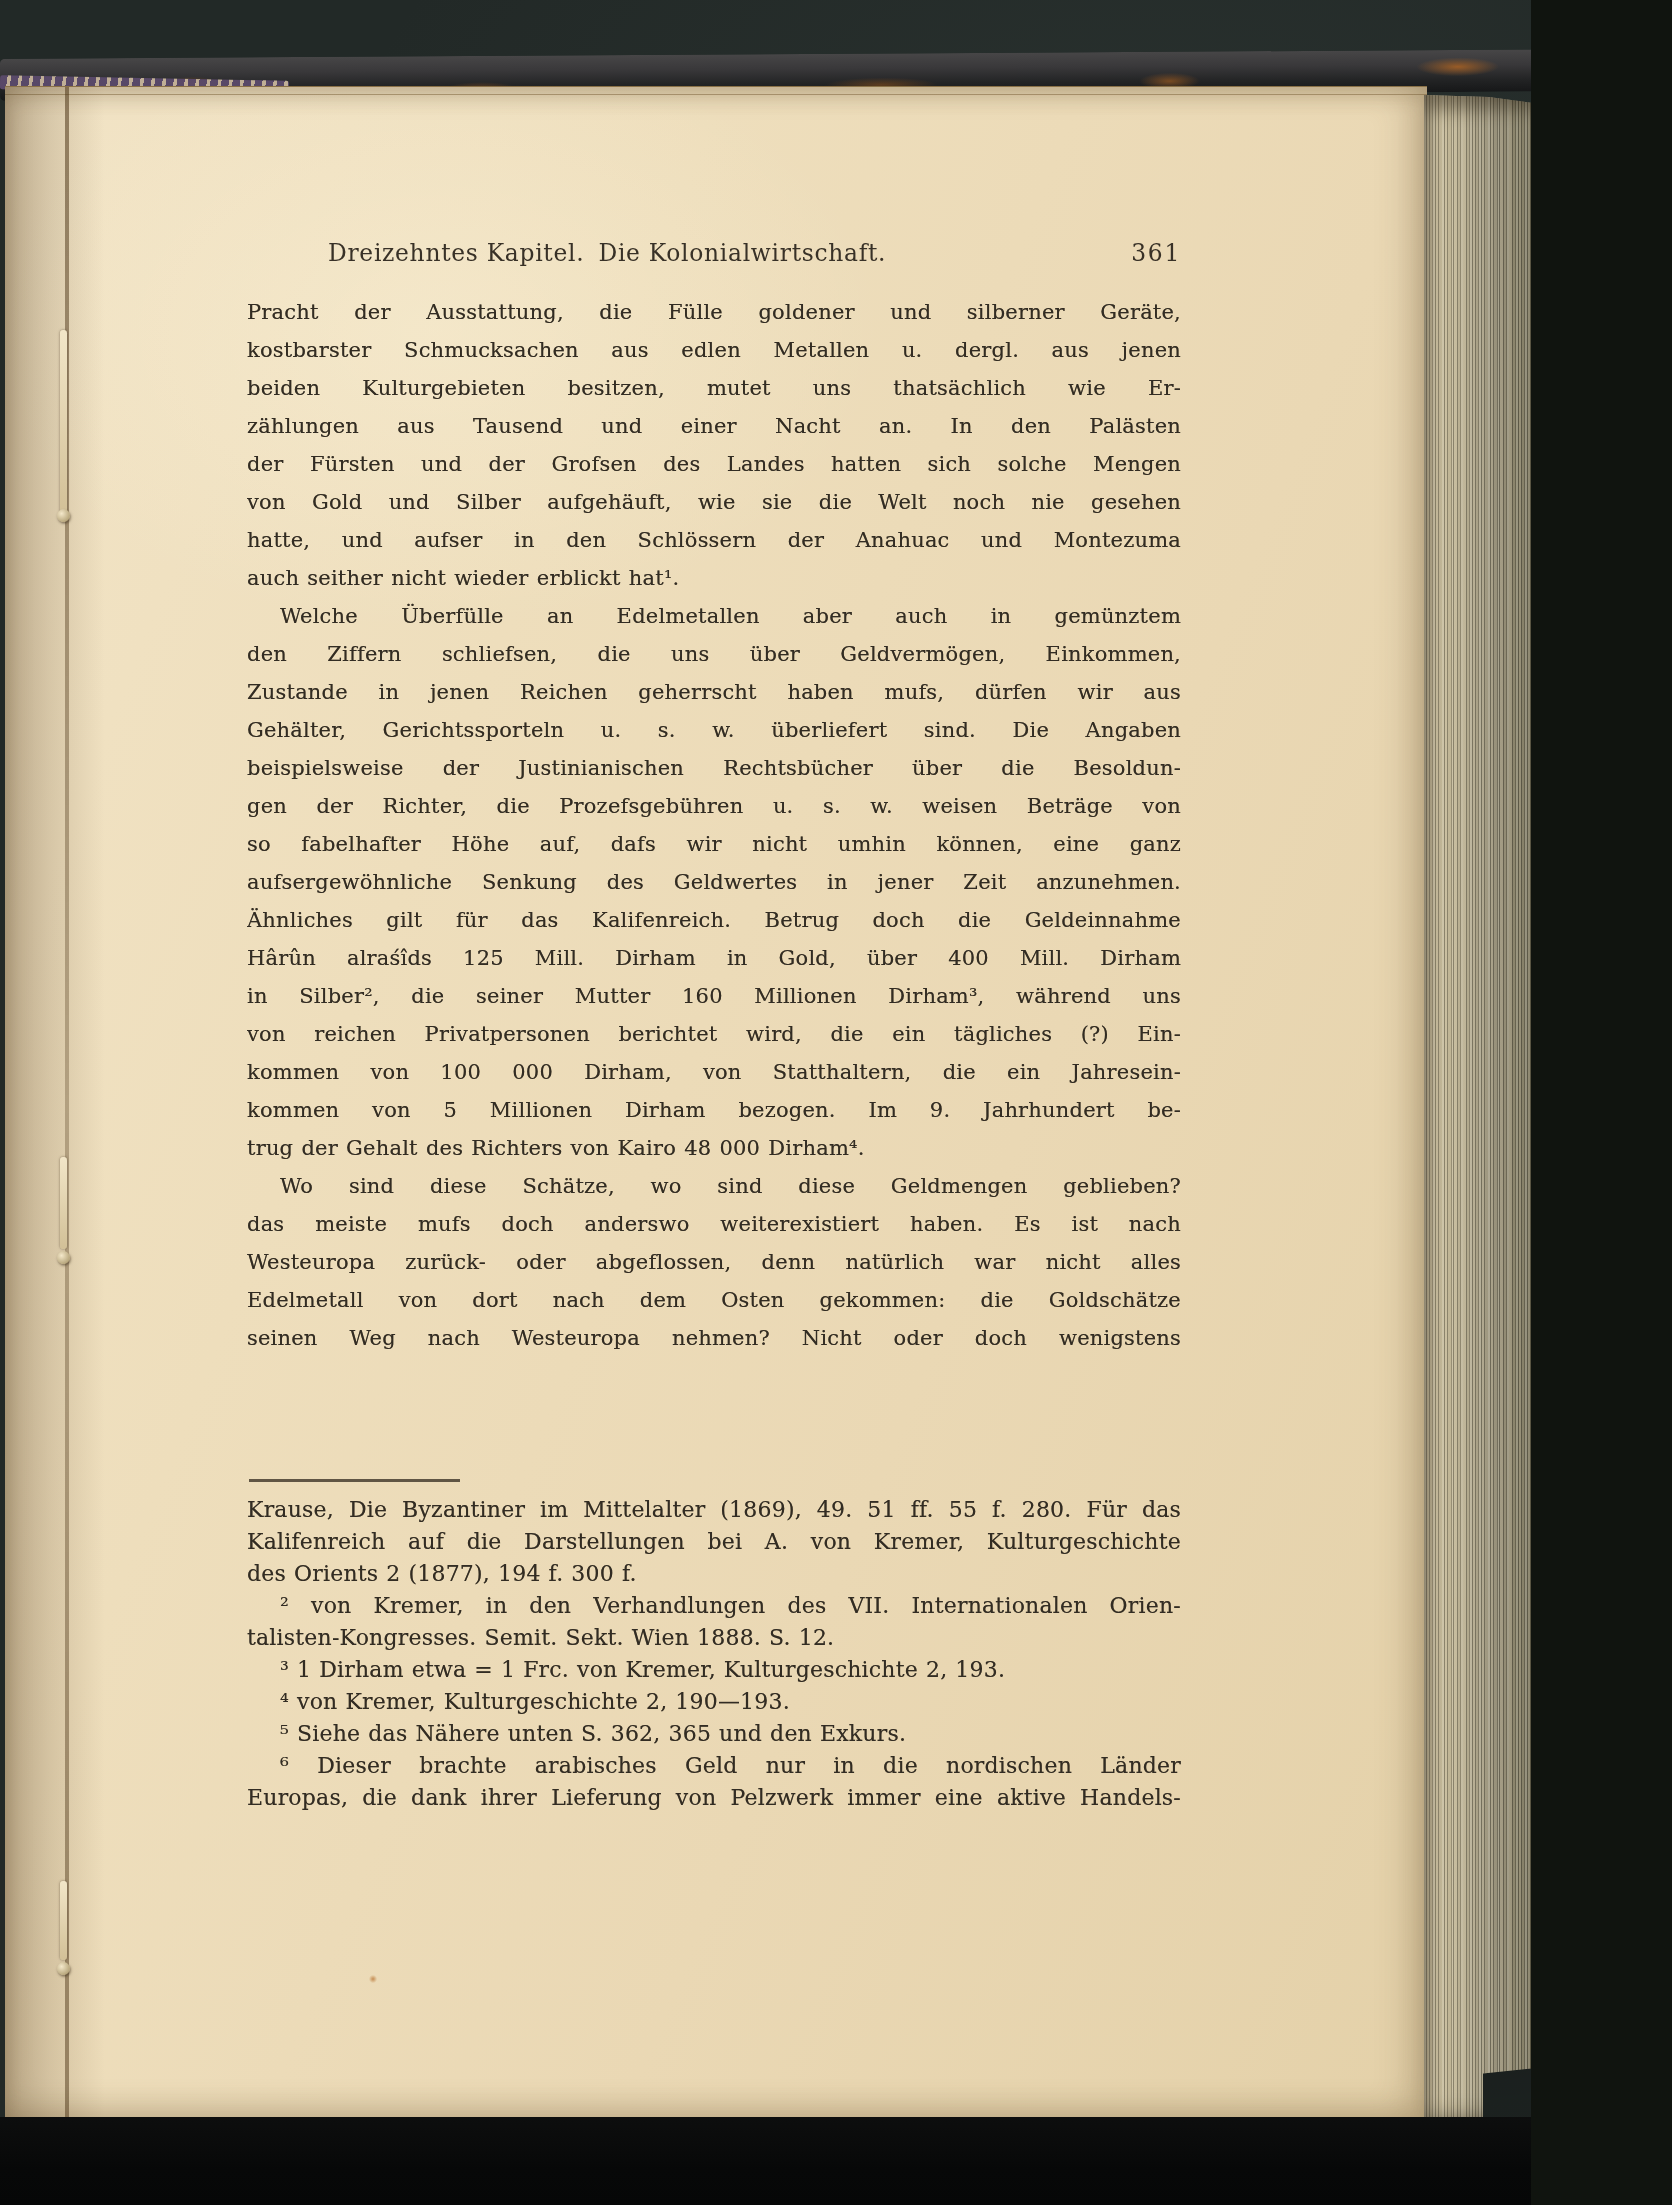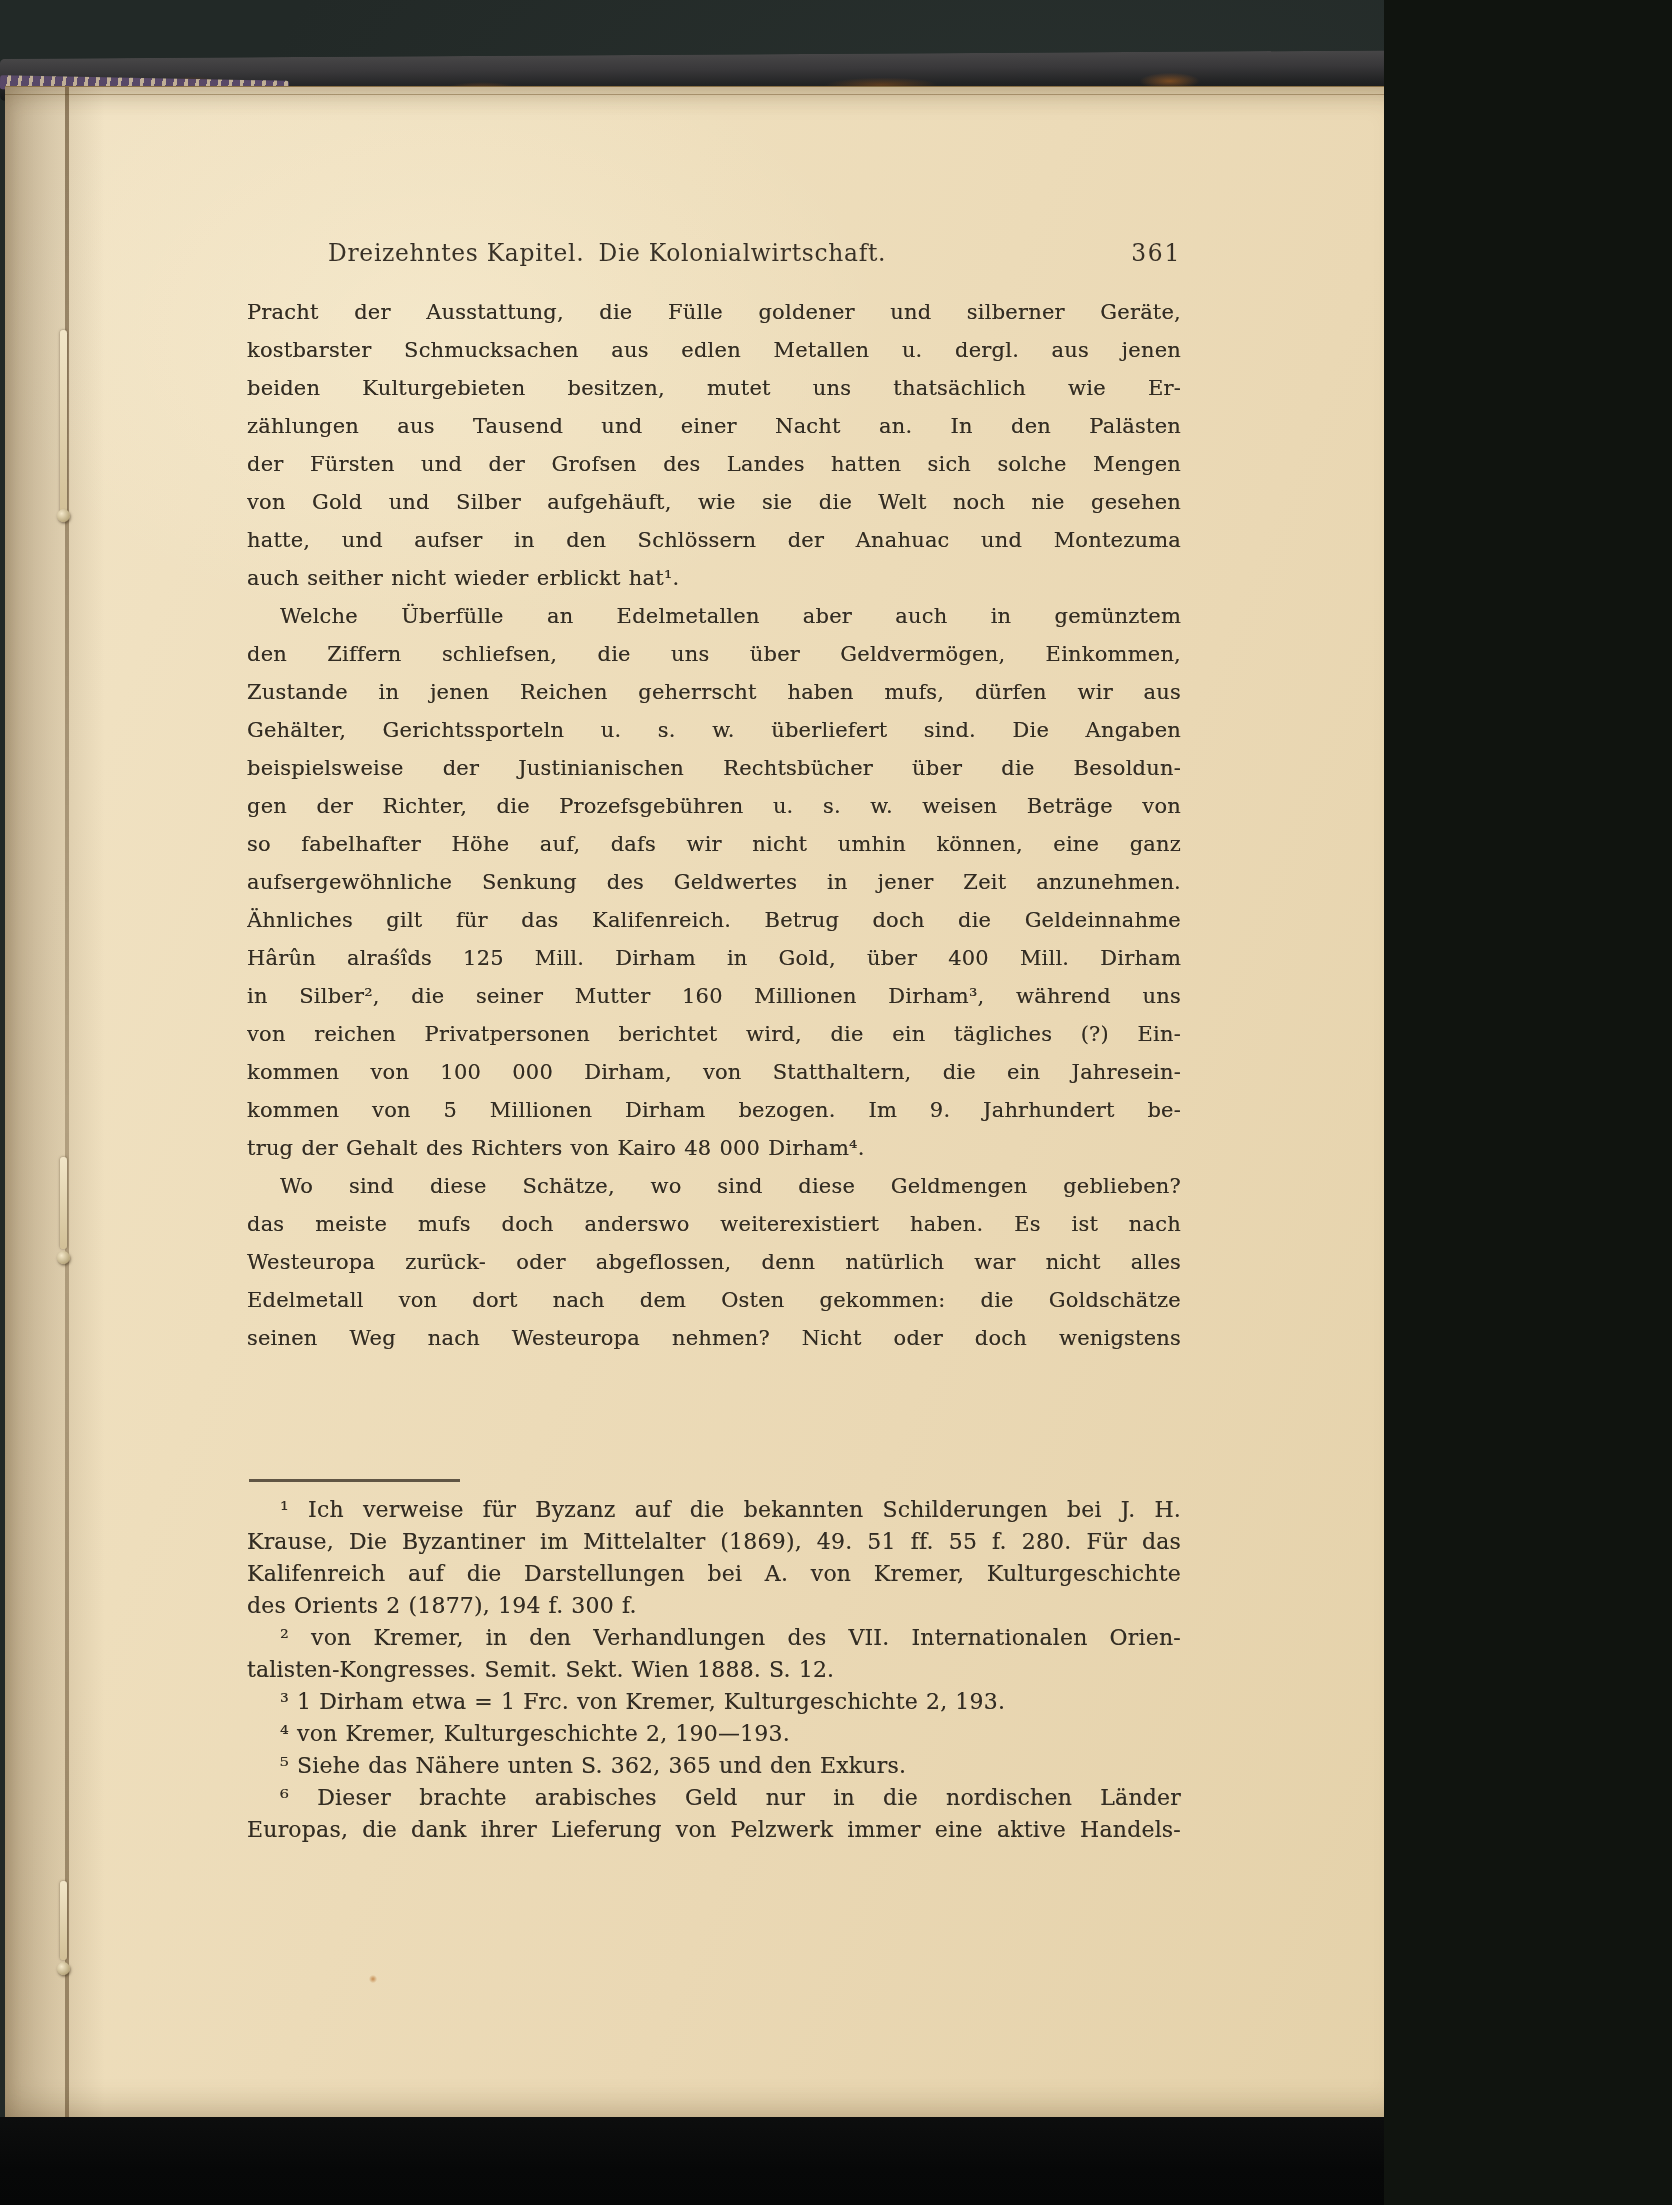--- a/index.html
+++ b/index.html
@@ -1,17 +1,17 @@
 <!DOCTYPE html>
 <html style="font-size:13.4px"><head>
 <meta charset="utf-8">
 <style>
   html,body{margin:0;padding:0;background:#10140f;}
   .scene{
-    position:relative;width:1384px;height:2205px;overflow:hidden;
+    position:relative;width:1531px;height:2205px;overflow:hidden;
     background:
       radial-gradient(1338px 753px at 75% 8%, rgba(70,82,78,.18), rgba(0,0,0,0) 60%),
       radial-gradient(1171px 1004px at 96% 85%, rgba(0,0,0,.35), rgba(0,0,0,0) 55%),
       #222927;
     font-family:"DejaVu Serif","Liberation Serif",serif;
   }
   
   .cover-top{
     position:absolute;left:0;top:54px;width:1602px;height:42px;
     border-radius:5px 18.4px 5px 5px;
@@ -181,21 +181,20 @@
         <div class="ln">Westeuropa zurück- oder abgeflossen, denn natürlich war nicht alles</div>
         <div class="ln">Edelmetall von dort nach dem Osten gekommen: die Goldschätze</div>
         <div class="ln">seinen Weg nach Westeuropa nehmen? Nicht oder doch wenigstens</div>
       </div>
     </div>
 
     <div class="fn-rule"></div>
 
     <div class="fnotes">
       <div>
-        <div class="fn ind">¹ Ich verweise für Byzanz auf die bekannten Schilderungen bei J. H.</div>
         <div class="fn">Krause, Die Byzantiner im Mittelalter (1869), 49. 51 ff. 55 f. 280. Für das</div>
         <div class="fn">Kalifenreich auf die Darstellungen bei A. von Kremer, Kulturgeschichte</div>
         <div class="fn end">des Orients 2 (1877), 194 f. 300 f.</div>
       </div>
       <div>
         <div class="fn ind">² von Kremer, in den Verhandlungen des VII. Internationalen Orien-</div>
         <div class="fn end">talisten-Kongresses. Semit. Sekt. Wien 1888. S. 12.</div>
       </div>
       <div>
         <div class="fn ind end">³ 1 Dirham etwa = 1 Frc. von Kremer, Kulturgeschichte 2, 193.</div>

